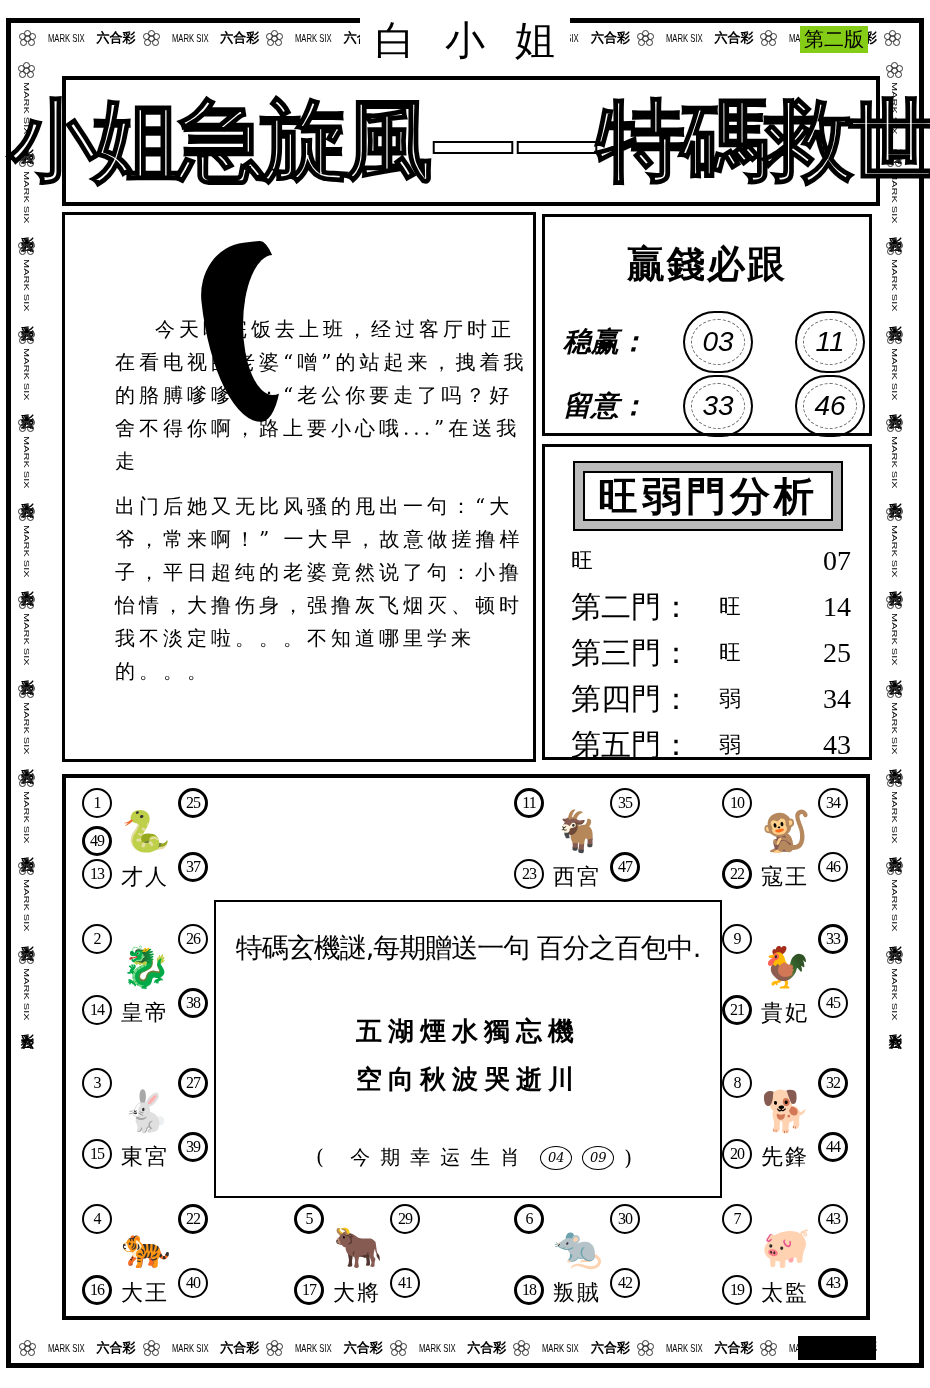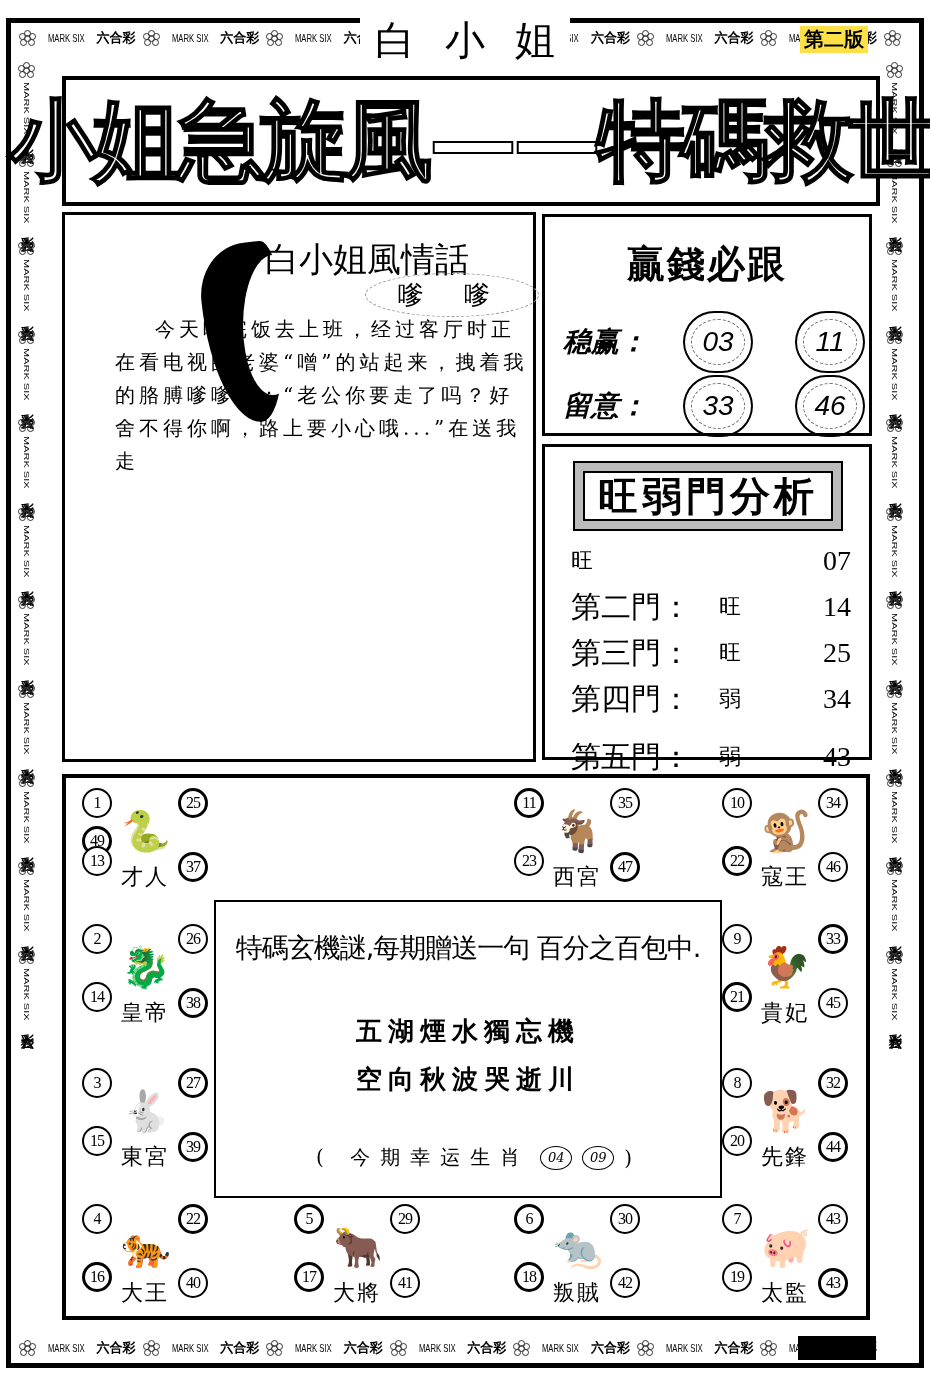--- a/index.html
+++ b/index.html
@@ -14,21 +14,21 @@
   .band.left { left: 14px; top: 56px; width: 26px; height: 1276px; writing-mode: vertical-rl; flex-direction: row; }
   .band.right { left: 882px; top: 56px; width: 26px; height: 1276px; writing-mode: vertical-rl; flex-direction: row; }
   .mk { display: inline-flex; align-items: center; gap: 4px; margin: 0 4px; }
   .band.left .mk, .band.right .mk { margin: 6px 0; }
   .flower { display: inline-block; width: 16px; height: 16px; position: relative; }
   .flower i { position: absolute; width: 7px; height: 7px; border: 1px solid #333; border-radius: 50%; }
   .mk-text { font-size: 11px; letter-spacing: 0; transform: scaleX(.7); display: inline-block; font-family: "Liberation Sans Narrow", "Liberation Sans", sans-serif; }
   .mk-cn { font-size: 13px; font-weight: bold; font-family: "DejaVu Sans", sans-serif; }
 
   .masthead { position: absolute; left: 360px; top: 18px; width: 210px; height: 44px; background: #fff; display: flex; justify-content: space-around; align-items: center; font-size: 40px; font-family: "DejaVu Serif", serif; }
-  .edition { position: absolute; left: 800px; top: 26px; font-size: 20px; background: #fde047; padding: 0 4px; font-weight: bold; }
+  .edition { position: absolute; left: 800px; top: 26px; font-size: 20px; background: #84cc16; padding: 0 4px; }
 
   .headline-box { position: absolute; left: 62px; top: 76px; width: 818px; height: 130px; border: 4px solid #000; display: flex; align-items: center; justify-content: center; }
   .headline { font-size: 88px; font-weight: bold; color: #fff; -webkit-text-stroke: 2px #000; letter-spacing: -4px; font-family: "DejaVu Sans", sans-serif; line-height: 1; white-space: nowrap; }
 
   .story-box { position: absolute; left: 62px; top: 212px; width: 474px; height: 550px; border: 3px solid #000; }
   .portrait { position: absolute; left: 140px; top: 28px; width: 80px; height: 180px; background: #000; border-radius: 60% 20% 40% 60% / 30% 30% 70% 70%; transform: rotate(-6deg); }
   .portrait-face { position: absolute; left: 178px; top: 40px; width: 60px; height: 140px; background: #fff; border-radius: 50%; }
   .story-title { position: absolute; left: 200px; top: 22px; font-size: 34px; font-family: "DejaVu Serif", serif; }
   .story-badge { position: absolute; left: 300px; top: 58px; width: 174px; height: 44px; border: 1px dashed #999; border-radius: 50%; display: flex; align-items: center; justify-content: center; font-size: 26px; letter-spacing: 16px; }
   .story-text { position: absolute; left: 50px; top: 98px; width: 414px; font-size: 20px; line-height: 33px; letter-spacing: 4px; font-family: "DejaVu Serif", serif; }
@@ -49,21 +49,21 @@
   .gate-state { font-size: 22px; width: 90px; font-family: "DejaVu Serif", serif; }
   .gate-num { font-size: 28px; text-align: right; flex: 1; font-family: "Liberation Serif", serif; }
 
   .zodiac-box { position: absolute; left: 62px; top: 774px; width: 808px; height: 546px; border: 4px solid #000; }
   .zcell { position: absolute; width: 130px; height: 104px; }
   .ball { position: absolute; width: 30px; height: 30px; border: 2px solid #000; border-radius: 50%; display: flex; align-items: center; justify-content: center; font-size: 16px; font-family: "Liberation Serif", serif; letter-spacing: -1px; background: #fff; }
   .ball.bold { border-width: 3.5px; }
   .ball.tl { left: 2px; top: 0; }
   .ball.tr { right: 2px; top: 0; }
   .ball.ml { left: 2px; top: 38px; }
-  .ball.bl { left: 2px; bottom: 16px; }
+  .ball.bl { left: 2px; bottom: 3px; }
   .ball.br { right: 2px; bottom: 10px; }
   .zname { position: absolute; bottom: 0; left: 34px; right: 34px; text-align: center; font-size: 22px; line-height: 30px; font-family: "DejaVu Serif", serif; letter-spacing: 2px; }
   .animal { position: absolute; left: 38px; top: 18px; width: 56px; height: 50px; display: flex; align-items: center; justify-content: center; font-size: 40px; line-height: 1; }
 
   .riddle-box { position: absolute; left: 148px; top: 122px; width: 508px; height: 298px; border: 2px solid #000; }
   .riddle-head { position: absolute; left: 0; top: 28px; width: 100%; text-align: center; font-size: 27px; font-family: "DejaVu Sans", sans-serif; letter-spacing: -1px; }
   .riddle-line { position: absolute; left: 0; width: 100%; text-align: center; font-size: 26px; font-weight: bold; letter-spacing: 6px; font-family: "DejaVu Sans", sans-serif; }
   .lucky { position: absolute; left: 100px; top: 242px; display: flex; align-items: center; font-size: 20px; gap: 10px; font-family: "DejaVu Serif", serif; letter-spacing: 10px; }
   .lucky .lb { width: 32px; height: 24px; border: 1.5px solid #000; border-radius: 50%; font-size: 13px; letter-spacing: 0; display: flex; align-items: center; justify-content: center; font-style: italic; }
 
@@ -532,25 +532,24 @@
 </div>
 <div class="edition">第二版</div>
 
 <div class="headline-box">
   <div class="headline">白小姐急旋風——特碼救世報</div>
 </div>
 
 <div class="story-box">
   <div class="portrait"></div>
   <div class="portrait-face"></div>
-  <div class="story-title">白小姐風情話</div>
-  <div class="story-badge">嗲 嗲</div>
   <div class="story-text">
     <p>今天吃完饭去上班，经过客厅时正在看电视的老婆“噌”的站起来，拽着我的胳膊嗲嗲说：“老公你要走了吗？好舍不得你啊，路上要小心哦...”在送我走</p>
     <div class="gap"></div>
+    <p style="text-indent:0">出门后她又无比风骚的甩出一句：“大爷，常来啊！” 一大早，故意做搓撸样子，平日超纯的老婆竟然说了句：小撸怡情，大撸伤身，强撸灰飞烟灭、顿时我不淡定啦。。。不知道哪里学来的。。。</p>
   </div>
 </div>
 
 <div class="win-box">
   <div class="win-title">贏錢必跟</div>
   <div class="win-row" style="top:94px">
     <span class="win-label">稳赢：</span>
     <span class="clover">03</span>
     <span class="clover">11</span>
   </div>
@@ -576,21 +575,21 @@
       <div class="gate-row" style="top: 184px;">
         <span class="gate-name">第三門：</span>
         <span class="gate-state">旺</span>
         <span class="gate-num">25</span>
       </div>
       <div class="gate-row" style="top: 230px;">
         <span class="gate-name">第四門：</span>
         <span class="gate-state">弱</span>
         <span class="gate-num">34</span>
       </div>
-      <div class="gate-row" style="top: 288px;">
+      <div class="gate-row" style="top: 276px;">
         <span class="gate-name">第五門：</span>
         <span class="gate-state">弱</span>
         <span class="gate-num">43</span>
       </div>
     </div>
 </div>
 
 <div class="zodiac-box" id="zodiac-box">
   <div class="riddle-box">
     <div class="riddle-head">特碼玄機謎,每期贈送一句 百分之百包中.</div>

